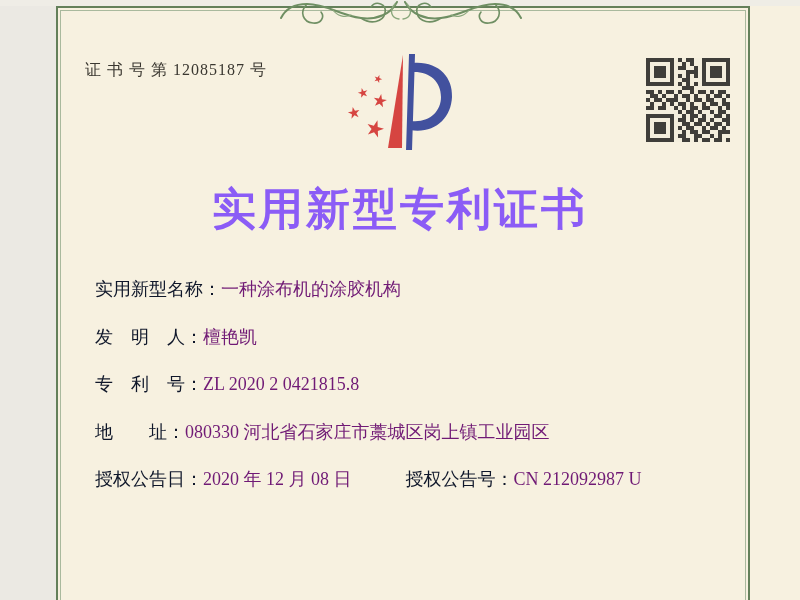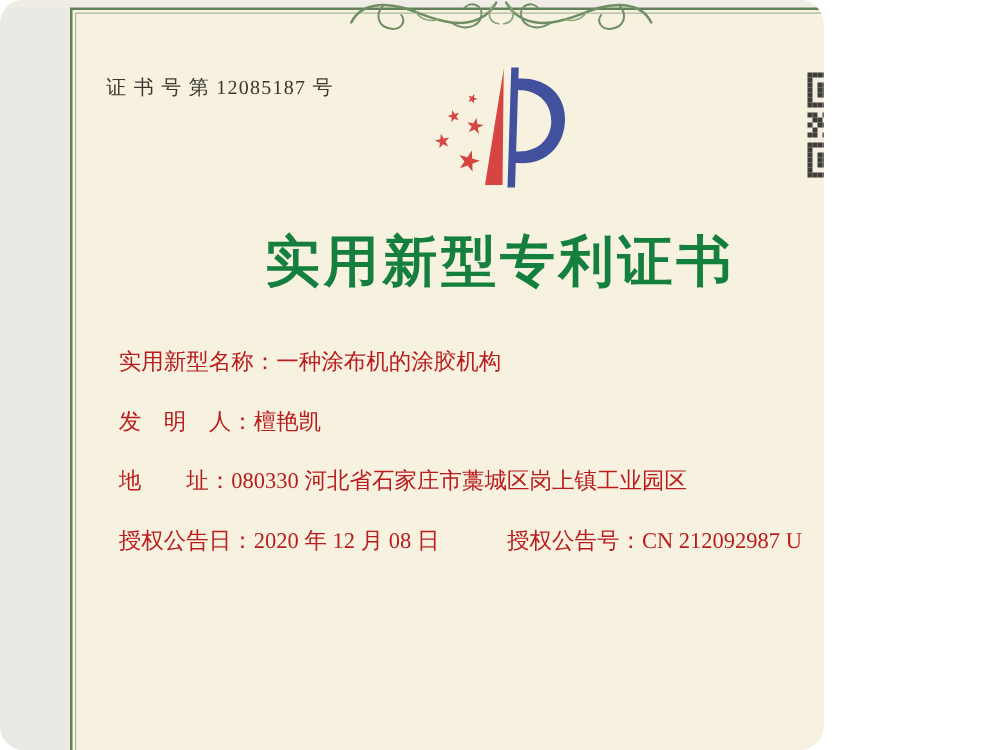--- a/index.html
+++ b/index.html
@@ -1,46 +1,45 @@
 <!DOCTYPE html>
 <html><head>
 <meta charset="utf-8">
 <style>
   html,body{margin:0;padding:0;}
   .canvas{
-    position:relative;width:659px;height:600px;overflow:hidden;
+    position:relative;width:800px;height:600px;overflow:hidden;
     background:#f7f1e0;
     font-family:"Liberation Serif","DejaVu Serif",serif;
     color:#3b3831;
-    border-radius:19px;
   }
   
   .left-strip{position:absolute;left:0;top:0;width:56px;height:600px;background:#ebe9e3;}
   .top-strip{position:absolute;left:0;top:0;width:800px;height:6px;background:#efede6;}
   
   .frame{position:absolute;left:56px;top:6px;width:690px;height:620px;border:2px solid #64805a;}
   .frame-inner{position:absolute;inset:2px;border:1px solid #a9b99d;}
   .ornament{position:absolute;left:277px;top:0;}
   .cert-no{position:absolute;left:85px;top:60px;font-size:16px;letter-spacing:1px;color:#3a3730;}
   .logo{position:absolute;left:346px;top:53px;}
   .qr{
     position:absolute;left:646px;top:58px;width:84px;height:84px;
     display:grid;grid-template-columns:repeat(21,1fr);grid-template-rows:repeat(21,1fr);
     background:#f3eedd;
   }
   .qr i{display:block;}
   .qr i.m{background:#3f3e3a;}
   .title{
     position:absolute;left:0;top:180px;width:800px;text-align:center;
-    font-size:44px;font-weight:700;letter-spacing:3px;color:#15803d;
+    font-size:44px;font-weight:700;letter-spacing:3px;color:#8b5cf6;
   }
   .fields{position:absolute;left:95px;top:279px;width:650px;}
   .row{height:47.6px;font-size:18px;line-height:20px;white-space:nowrap;}
-  .row .lbl{color:#b91c1c;}
-  .row .val{color:#b91c1c;}
+  .row .lbl{color:#0f172a;}
+  .row .val{color:#701a75;}
   .grant-group{display:inline-block;width:306px;}
 </style>
 </head>
 <body>
 
 <div class="canvas">
 
   <div class="left-strip"></div>
   <div class="top-strip"></div>
 
@@ -530,20 +529,23 @@
   <div class="title">实用新型专利证书</div>
 
   <div class="fields">
     <div class="row">
       <span class="lbl">实用新型名称：</span><span class="val">一种涂布机的涂胶机构</span>
     </div>
     <div class="row">
       <span class="lbl">发　明　人：</span><span class="val">檀艳凯</span>
     </div>
     <div class="row">
+      <span class="lbl">专　利　号：</span><span class="val">ZL 2020 2 0421815.8</span>
+    </div>
+    <div class="row">
       <span class="lbl">地　　址：</span><span class="val">080330 河北省石家庄市藁城区岗上镇工业园区</span>
     </div>
     <div class="row">
       <span class="grant-group">
         <span class="lbl">授权公告日：</span><span class="val">2020 年 12 月 08 日</span>
       </span>
       <span>
         <span class="lbl">授权公告号：</span><span class="val">CN 212092987 U</span>
       </span>
     </div>

